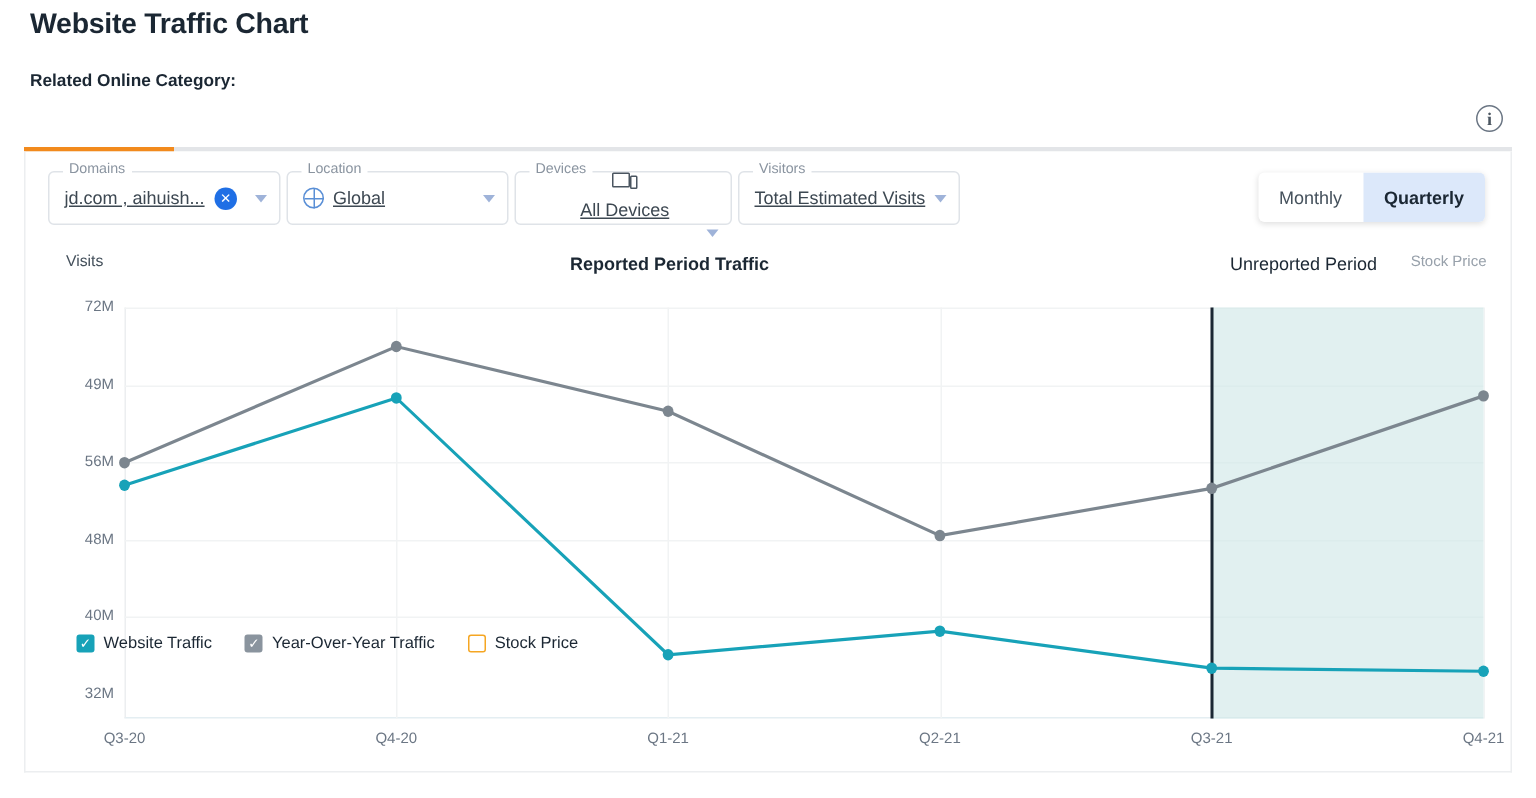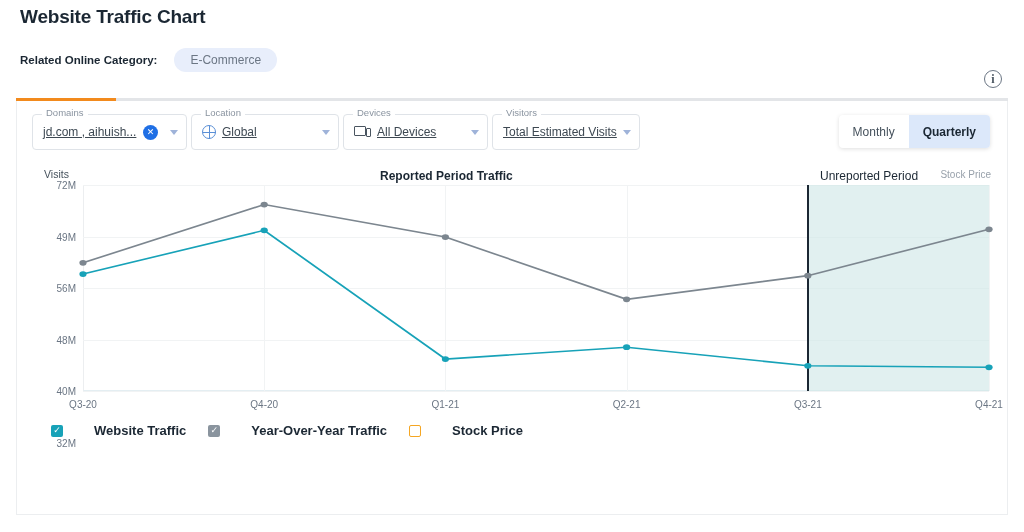--- a/index.html
+++ b/index.html
@@ -59,21 +59,21 @@
     padding: 0 8px 0 10px; gap: 6px;
   }
   .field .legend {
     position: absolute; top: -7px; left: 9px;
     background: #fff; padding: 0 4px;
     font-size: 9.5px; color: #8a94a0; line-height: 1;
   }
   .field .val { font-size: 12px; color: #3d4852; white-space: nowrap; text-decoration: underline; }
   .field.domains { width: 155px; }
   .field.location { width: 148px; }
-  .field.devices { width: 145px; }
+  .field.devices { width: 145px; flex-direction: column; }
   .field.visitors { width: 148px; }
 
   .clear-btn {
     width: 15px; height: 15px; border-radius: 50%;
     background: #1f6fe5; color: #fff; font-size: 9px;
     display: flex; align-items: center; justify-content: center;
     margin-left: auto; flex: none;
   }
   .chev {
     width: 0; height: 0; flex: none;
@@ -125,21 +125,21 @@
   .sub-mid {
     position: absolute; left: 791px; top: 8px;
     font-size: 12px; font-weight: normal; color: #1b2733; padding-left: 12px;
   }
   .sub-right {
     position: absolute; right: 18px; top: 8px;
     font-size: 10px; color: #98a1ab;
   }
 
   .plot {
-    position: absolute; left: 66px; top: 24px; width: 906px; height: 206px;
+    position: absolute; left: 66px; top: 44px; width: 906px; height: 274px;
   }
   .plot-bg {
     position: absolute; left: 0; top: 0; width: 100%; height: 100%;
     border-left: 1px solid #eceef0; border-bottom: 1px solid #e4eef2;
   }
   .ylab {
     position: absolute; right: 100%; margin-right: 7px;
     font-size: 10px; color: #6b7684; transform: translateY(-50%);
     white-space: nowrap;
   }
@@ -163,32 +163,31 @@
   }
   .lg-item { display: flex; align-items: center; gap: 6px; }
   .lg-box {
     width: 12px; height: 12px; border-radius: 2px;
     display: flex; align-items: center; justify-content: center;
     font-size: 9px; color: #fff; line-height: 1;
   }
   .lg-box.teal { background: #17a2b8; }
   .lg-box.gray { background: #8a949e; }
   .lg-box.orange { background: #fff; border: 1.6px solid #f5a623; }
-  .lg-text { font-size: 13px; font-weight: bold; color: #1b2733; margin-left: 25px; }
+  .lg-text { font-size: 11px; font-weight: normal; color: #1b2733; }
 </style>
 </head>
 <body>
 
 <div class="page">
 
   <div class="page-title">Website Traffic Chart</div>
 
   <div class="cat-row">
     <span class="cat-label">Related Online Category:</span>
-    <span class="cat-chip">E-Commerce</span>
   </div>
 
   <div class="info-icon">i</div>
 
   <div class="tabbar">
     <div class="active"></div>
   </div>
 
   <div class="card">
 

